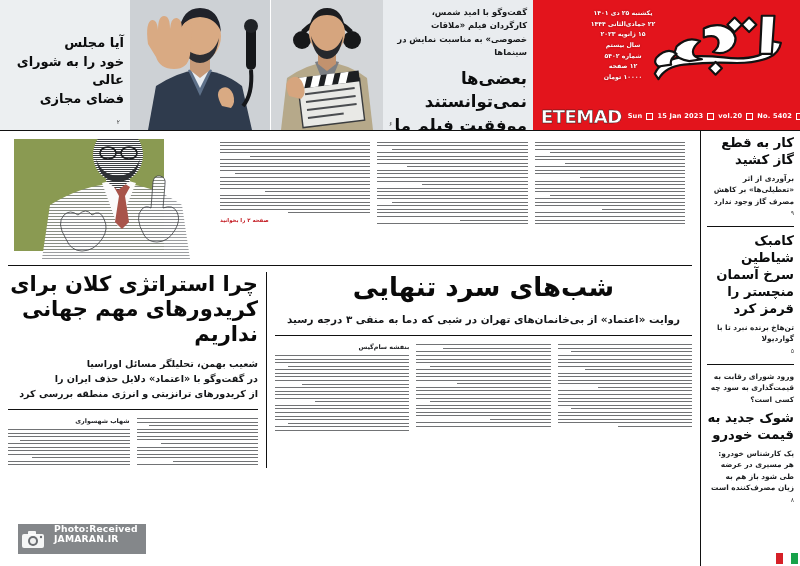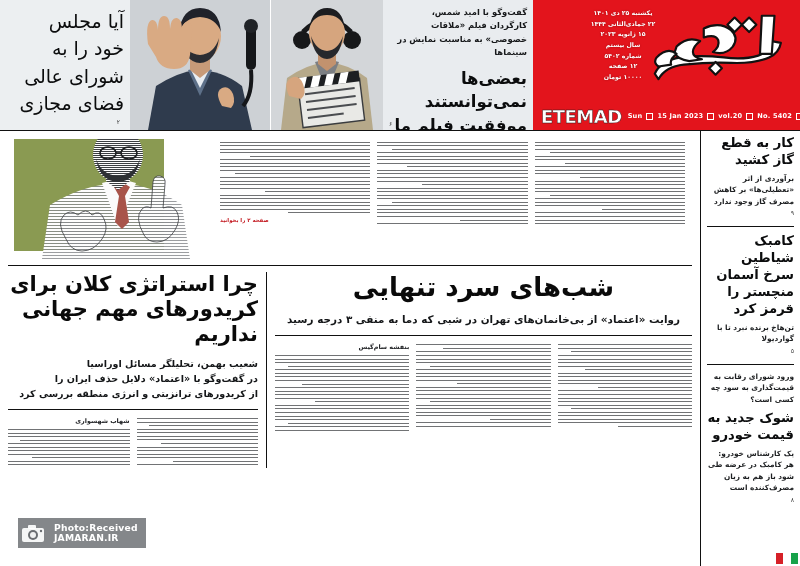--- a/index.html
+++ b/index.html
@@ -73,21 +73,21 @@
     flex:0 0 270px;order:1;height:130px;position:relative;background:#eceff1;overflow:hidden;
   }
   .politics .photo{
     position:absolute;right:0;top:0;width:140px;height:130px;
     background:linear-gradient(200deg,#ced2d6 0%,#b9bdc2 50%,#a7abb0 100%);
     overflow:hidden;
   }
   .politics .txt{
     position:absolute;right:146px;left:4px;top:8px;text-align:right;
   }
-  .politics .head{font-size:19px;line-height:1.44;font-weight:400;color:#0b0c0d;}
+  .politics .head{font-size:13px;line-height:1.44;font-weight:700;color:#0b0c0d;margin-top:26px;}
   .politics .pnum{position:absolute;right:150px;bottom:5px;font-size:6px;color:#333;}
 
   .rule-full{height:1px;background:#111;width:800px;}
 
   
   .body-wrap{display:flex;flex-direction:row;width:800px;height:435px;}
 
   
   .rail{
     width:100px;flex:0 0 100px;order:1;padding:4px 6px 0 6px;box-sizing:border-box;
@@ -157,21 +157,21 @@
   .lower-left h2{font-size:21px;text-align:right;}
   .lower-left .deck2{text-align:right;font-size:9.6px;}
 
   .sub-rule{height:1px;background:#111;margin:7px 0 6px;}
 
   .cols3{display:flex;flex-direction:row;gap:7px;justify-content:space-between;}
   .cols2{display:flex;flex-direction:row;gap:7px;}
 
   
   .credit{
-    position:absolute;left:18px;bottom:18px;display:flex;align-items:center;
+    position:absolute;left:18px;bottom:12px;display:flex;
     background:rgba(105,108,112,.82);color:#fff;height:30px;padding:0 8px 0 0;
     direction:ltr;gap:6px;
   }
   .credit .cam{
     width:30px;height:30px;display:flex;align-items:center;justify-content:center;
   }
   .credit .lines{display:flex;flex-direction:column;line-height:1.12;}
   .credit .lines b{font-size:9.2px;font-weight:700;letter-spacing:.2px;}
   .credit .lines i{font-size:9.2px;font-style:normal;font-weight:700;letter-spacing:.2px;}
 
@@ -342,21 +342,21 @@
       <div class="item">
         <h3>کامبک شیاطین سرخ آسمان منچستر را قرمز کرد</h3>
         <p>تن‌هاخ برنده نبرد تا با گواردیولا</p>
         <div class="pg">۵</div>
       </div>
       <div class="sep"></div>
 
       <div class="item">
         <p>ورود شورای رقابت به قیمت‌گذاری به سود چه کسی است؟</p>
         <h3 style="margin-top:5px">شوک جدید به قیمت خودرو</h3>
-        <p>یک کارشناس خودرو: هر کامبک در عرضه طی شود باز هم به زیان مصرف‌کننده است</p>
+        <p>یک کارشناس خودرو: هر مسیری در عرضه طی شود باز هم به زیان مصرف‌کننده است</p>
         <div class="pg">۸</div>
       </div>
 
       <div class="flagmark">
         <span class="g"></span>
         <span class="w"></span>
         <span class="r"></span>
       </div>
     </div>
 

